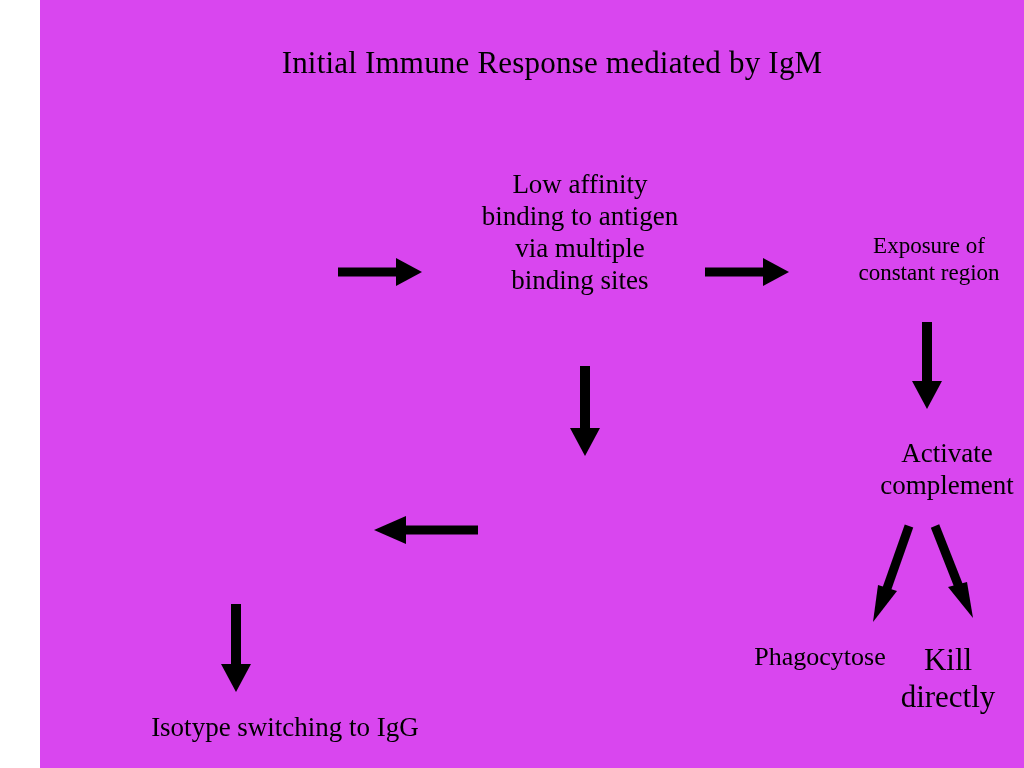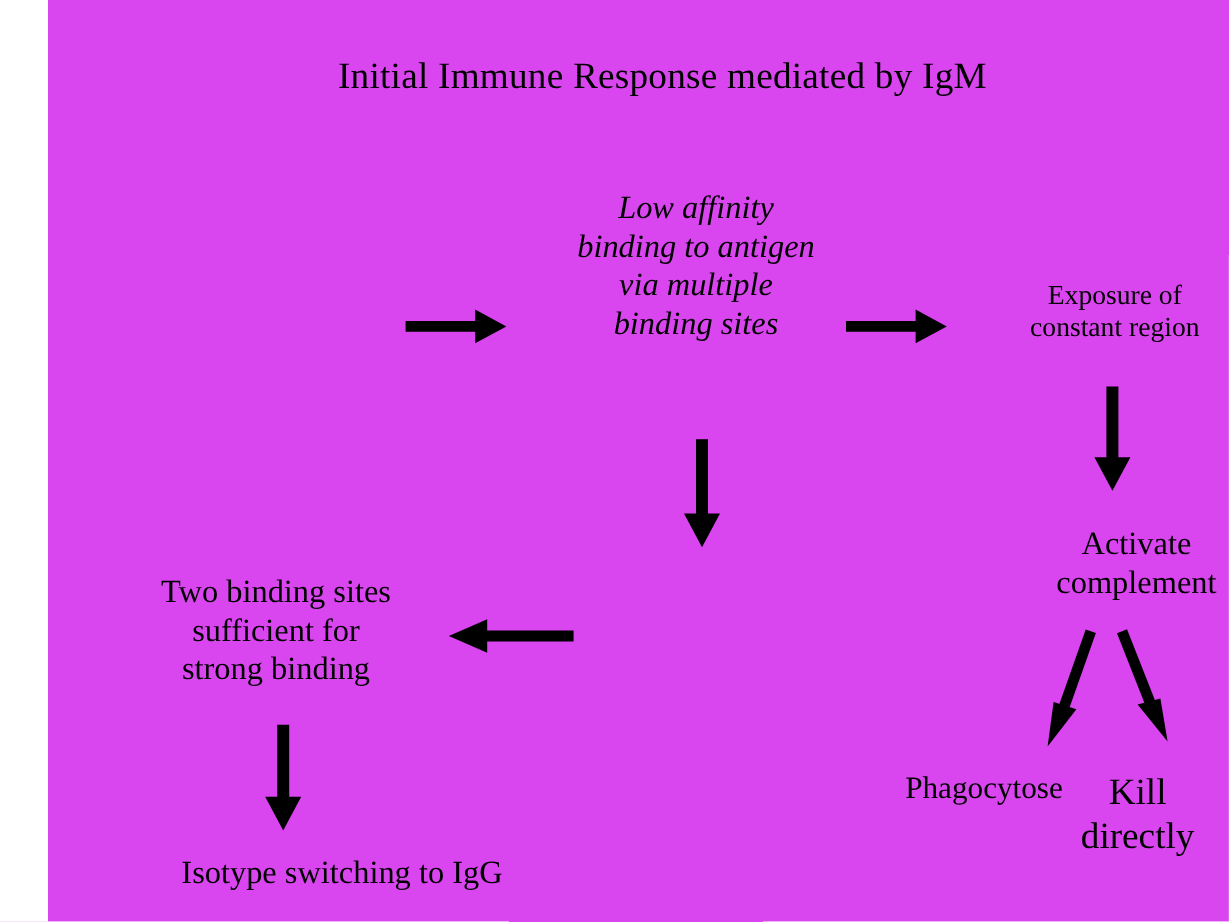--- a/index.html
+++ b/index.html
@@ -29,21 +29,21 @@
     position: absolute;
     left: 0;
     top: 46px;
     width: 1024px;
     text-align: center;
     font-size: 31px;
     line-height: 1.1;
     letter-spacing: 0.2px;
   }
   #n-igm       { left: 26px;  top: 138px; width: 280px; font-size: 27px; }
-  #n-lowaff    { left: 396px; top: 158px; width: 288px; font-size: 27px; font-style: italic; }
+  #n-lowaff    { left: 396px; top: 169px; width: 288px; font-size: 27px; }
   #n-exposure  { left: 764px; top: 232px; width: 250px; font-size: 23px; }
   #n-hyper     { left: 432px; top: 472px; width: 236px; font-size: 27px; }
   #n-twobind   { left: 52px;  top: 478px; width: 276px; font-size: 27px; }
   #n-activate  { left: 812px; top: 438px; width: 190px; font-size: 27px; }
   #n-isotype   { left: 60px;  top: 712px; width: 370px; font-size: 27px; text-align: center; }
   #n-phago     { left: 682px; top: 642px; width: 196px; font-size: 26px; }
   #n-kill      { left: 844px; top: 642px; width: 128px; font-size: 31px; }
 
   svg.arrows {
     position: absolute;
@@ -68,23 +68,20 @@
 <div id="canvas">
 
   <div id="title">Initial Immune Response mediated by IgM</div>
 
   <div class="node" id="n-lowaff">Low affinity
 binding to antigen
 via multiple
 binding sites</div>
   <div class="node" id="n-exposure">Exposure of
 constant region</div>
-  <div class="node" id="n-twobind">Two binding sites
-sufficient for
-strong binding</div>
   <div class="node" id="n-activate">Activate
 complement</div>
   <div class="node" id="n-isotype">Isotype switching to IgG</div>
   <div class="node" id="n-phago">Phagocytose</div>
   <div class="node" id="n-kill">Kill
 directly</div>
 
   <svg class="arrows" viewBox="0 0 1024 768">
 
     <g>

